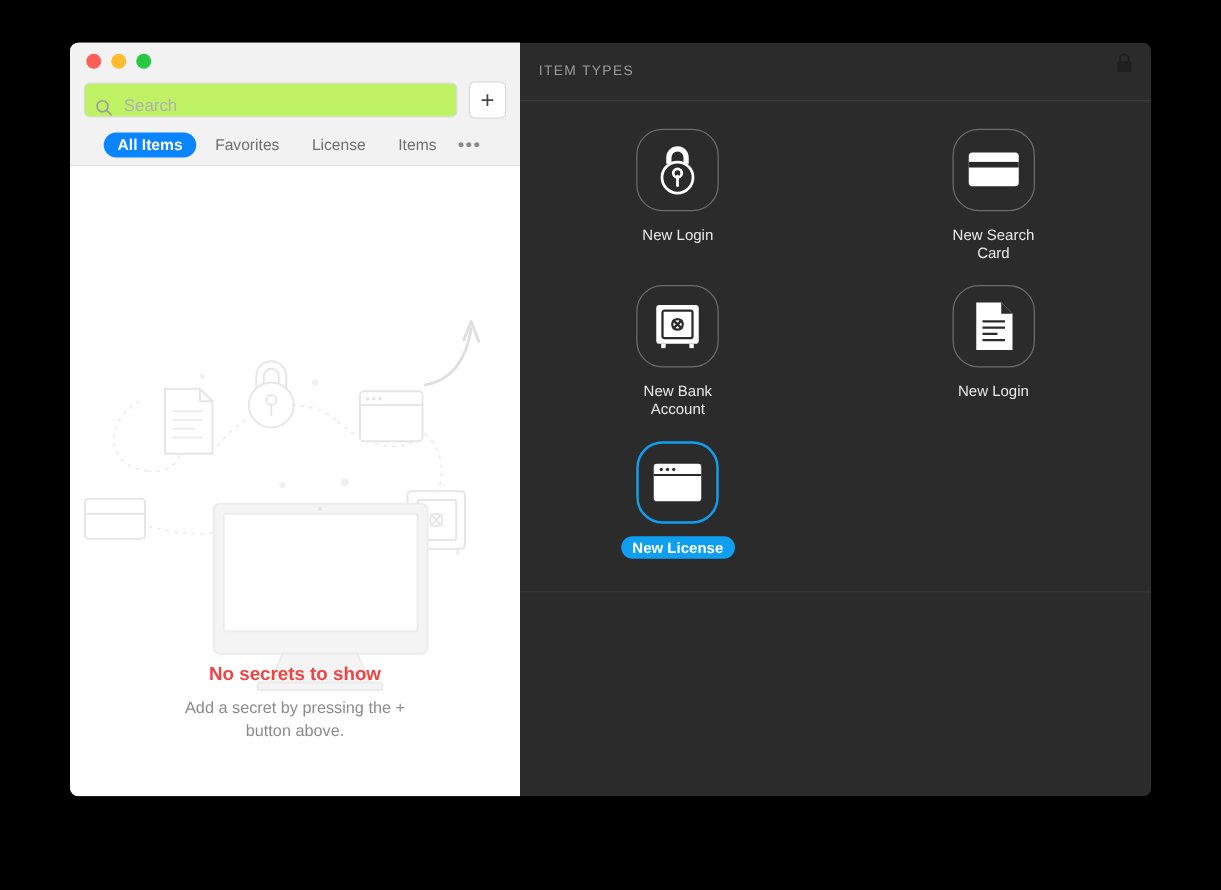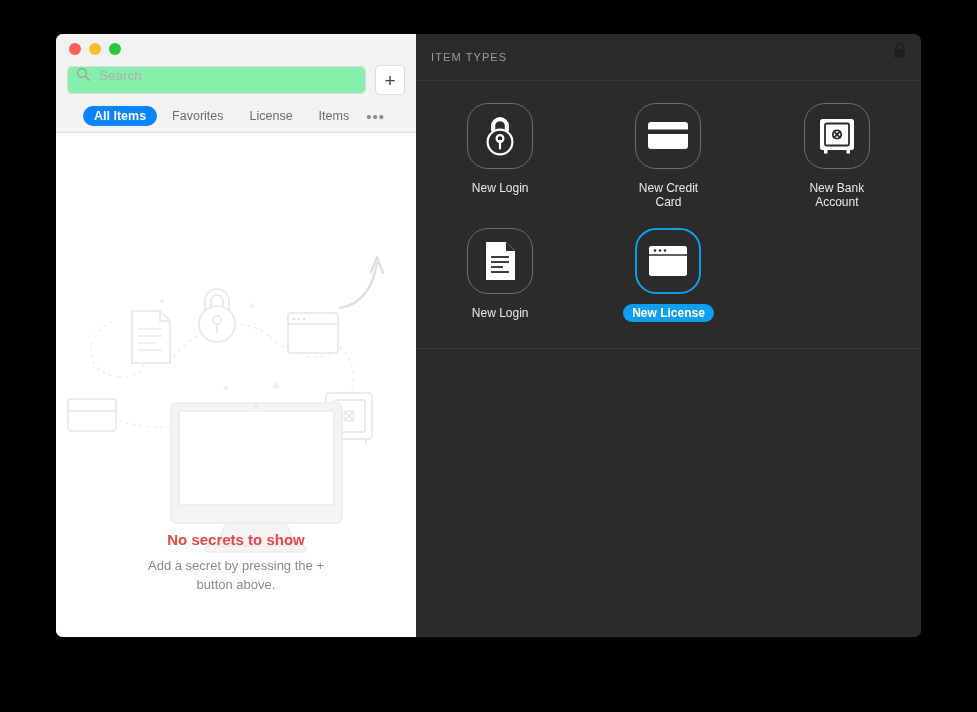--- a/index.html
+++ b/index.html
@@ -68,25 +68,25 @@
     left: 11px;
     right: 11px;
     top: 31px;
     display: flex;
     align-items: center;
     gap: 9px;
   }
   .search-box {
     flex: 1 1 auto;
     height: 28px;
-    background: #86efac;
+    background: #bef264;
     border: 1px solid #dcdcdc;
     border-radius: 5px;
     display: flex;
-    align-items: flex-start;
+    align-items: flex-end;
     padding: 0 8px;
     box-sizing: border-box;
   }
   .search-box svg { flex: 0 0 auto; margin-right: 7px; }
   .search-input {
     border: 0;
     outline: 0;
     flex: 1 1 auto;
     font-size: 13.5px;
     color: #3a3a3a;
@@ -212,21 +212,21 @@
     align-items: center;
     justify-content: center;
   }
   .types-area {
     flex: 0 0 auto;
     padding: 22px 0 26px 0;
     border-bottom: 1px solid #3a3a3a;
   }
   .types-grid {
     display: grid;
-    grid-template-columns: repeat(3, 1fr);
+    grid-template-columns: repeat(2, 1fr);
     row-gap: 16px;
   }
   .type-cell {
     display: flex;
     flex-direction: column;
     align-items: center;
     cursor: default;
   }
   .type-icon {
     width: 66px;
@@ -421,21 +421,21 @@
             <div class="type-label">New Login</div>
           </div>
 
           <div class="type-cell">
             <div class="type-icon">
               <svg width="42" height="32" viewBox="0 0 42 32">
                 <rect x="1" y="2" width="40" height="27" rx="3" fill="#ffffff"></rect>
                 <rect x="1" y="9.5" width="40" height="4.5" fill="#2b2b2b"></rect>
               </svg>
             </div>
-            <div class="type-label">New Credit Card</div>
+            <div class="type-label">New Search Card</div>
           </div>
 
           <div class="type-cell">
             <div class="type-icon">
               <svg width="38" height="38" viewBox="0 0 38 38">
                 <rect x="2" y="2" width="34" height="31" rx="2.5" fill="#ffffff"></rect>
                 <rect x="7" y="6.5" width="24" height="22" rx="1.5" fill="none" stroke="#2b2b2b" stroke-width="1.8"></rect>
                 <circle cx="19" cy="17.5" r="4.2" fill="none" stroke="#2b2b2b" stroke-width="1.8"></circle>
                 <line x1="15.4" y1="13.9" x2="22.6" y2="21.1" stroke="#2b2b2b" stroke-width="1.8"></line>
                 <line x1="22.6" y1="13.9" x2="15.4" y2="21.1" stroke="#2b2b2b" stroke-width="1.8"></line>

